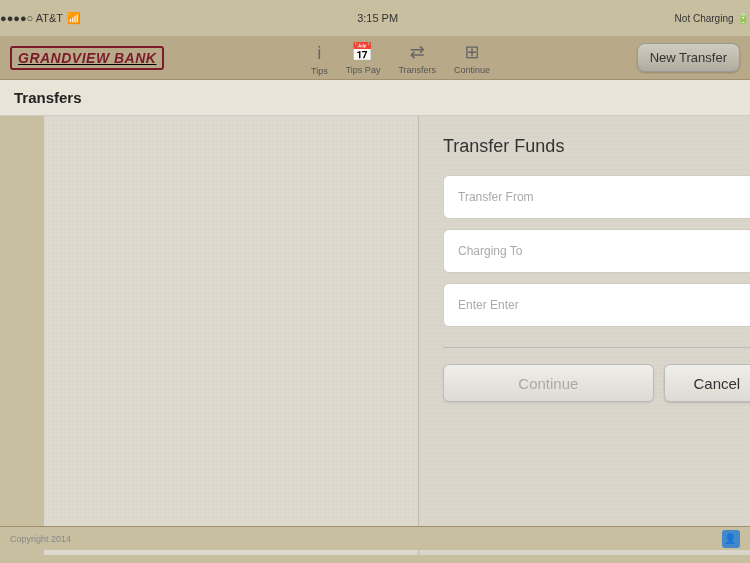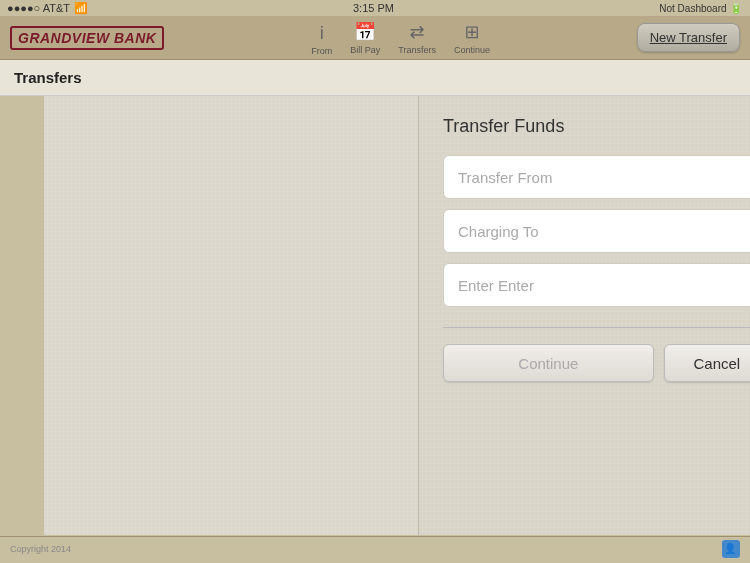--- a/index.html
+++ b/index.html
@@ -9,26 +9,26 @@
       height: 563px;
       font-family: -apple-system, 'Helvetica Neue', Arial, sans-serif;
       background: #c8bfa0;
       overflow: hidden;
       position: relative;
     }
 
     
     #status-bar {
       width: 100%;
-      height: 16px;
+      height: 36px;
       background: #c8bfa0;
       display: flex;
       align-items: center;
       justify-content: space-between;
-      padding: 0 7px;
+      padding: 0 0;
       font-size: 11px;
       color: #333;
     }
     .status-left { display: flex; align-items: center; gap: 4px; }
     .status-center { font-weight: 500; }
     .status-right { display: flex; align-items: center; gap: 4px; font-size: 10px; }
 
     
     #toolbar {
       width: 100%;
@@ -37,20 +37,21 @@
       display: flex;
       align-items: center;
       justify-content: space-between;
       padding: 0 10px;
       border-bottom: 1px solid #a09070;
     }
 
     #logo-area {
       display: flex;
       align-items: center;
+      text-decoration: underline;
     }
     #logo-text {
       font-size: 14px;
       font-weight: bold;
       color: #7a1a2a;
       font-style: italic;
       border: 2px solid #7a1a2a;
       padding: 2px 6px;
       border-radius: 3px;
       letter-spacing: 0.5px;
@@ -75,21 +76,20 @@
     #new-transfer-btn {
       background: linear-gradient(to bottom, #d0ccc0, #b0aca0);
       border: 1px solid #999;
       border-radius: 8px;
       padding: 6px 12px;
       font-size: 13px;
       font-weight: 500;
       color: #333;
       cursor: pointer;
       box-shadow: 0 1px 2px rgba(0,0,0,0.2);
-      text-decoration: underline;
     }
 
     
     #page-title-bar {
       width: 100%;
       height: 36px;
       background: #e8e4d8;
       display: flex;
       align-items: center;
       padding: 0 14px;
@@ -165,21 +165,21 @@
       border-radius: 6px;
       padding: 0 14px;
       height: 44px;
       display: flex;
       align-items: center;
       justify-content: space-between;
       margin-bottom: 10px;
       cursor: pointer;
     }
     .form-row-label {
-      font-size: 15px;
+      font-size: 12px;
       color: #aaa;
     }
     .form-row-chevron {
       font-size: 16px;
       color: #bbb;
     }
 
     #divider-line {
       height: 1px;
       background: #bbb;
@@ -219,21 +219,21 @@
     #footer {
       width: 100%;
       height: 24px;
       background: #c8bfa0;
       display: flex;
       align-items: center;
       justify-content: space-between;
       padding: 0 10px;
       border-top: 1px solid #a09070;
       position: absolute;
-      bottom: 3px;
+      bottom: 13px;
     }
     #footer-copyright {
       font-size: 9px;
       color: #888;
     }
     #footer-icon {
       width: 18px;
       height: 18px;
       background: #4488cc;
       border-radius: 3px;
@@ -247,38 +247,38 @@
 </head>
 <body>
 
 <div id="status-bar">
   <div class="status-left">
     <span>●●●●○ AT&amp;T</span>
     <span>📶</span>
   </div>
   <div class="status-center">3:15 PM</div>
   <div class="status-right">
-    <span>Not Dashboard</span>
+    <span>Not Charging</span>
     <span>🔋</span>
   </div>
 </div>
 
 <div id="toolbar">
   <div id="logo-area">
     <span id="logo-text">GRANDVIEW BANK</span>
   </div>
 
   <div id="nav-icons">
     <div class="nav-icon-item">
       <span class="icon-shape">ℹ</span>
-      <span class="icon-label">From</span>
+      <span class="icon-label">Tips</span>
     </div>
     <div class="nav-icon-item">
       <span class="icon-shape">📅</span>
-      <span class="icon-label">Bill Pay</span>
+      <span class="icon-label">Tips Pay</span>
     </div>
     <div class="nav-icon-item">
       <span class="icon-shape">⇄</span>
       <span class="icon-label">Transfers</span>
     </div>
     <div class="nav-icon-item">
       <span class="icon-shape">⊞</span>
       <span class="icon-label">Continue</span>
     </div>
   </div>

